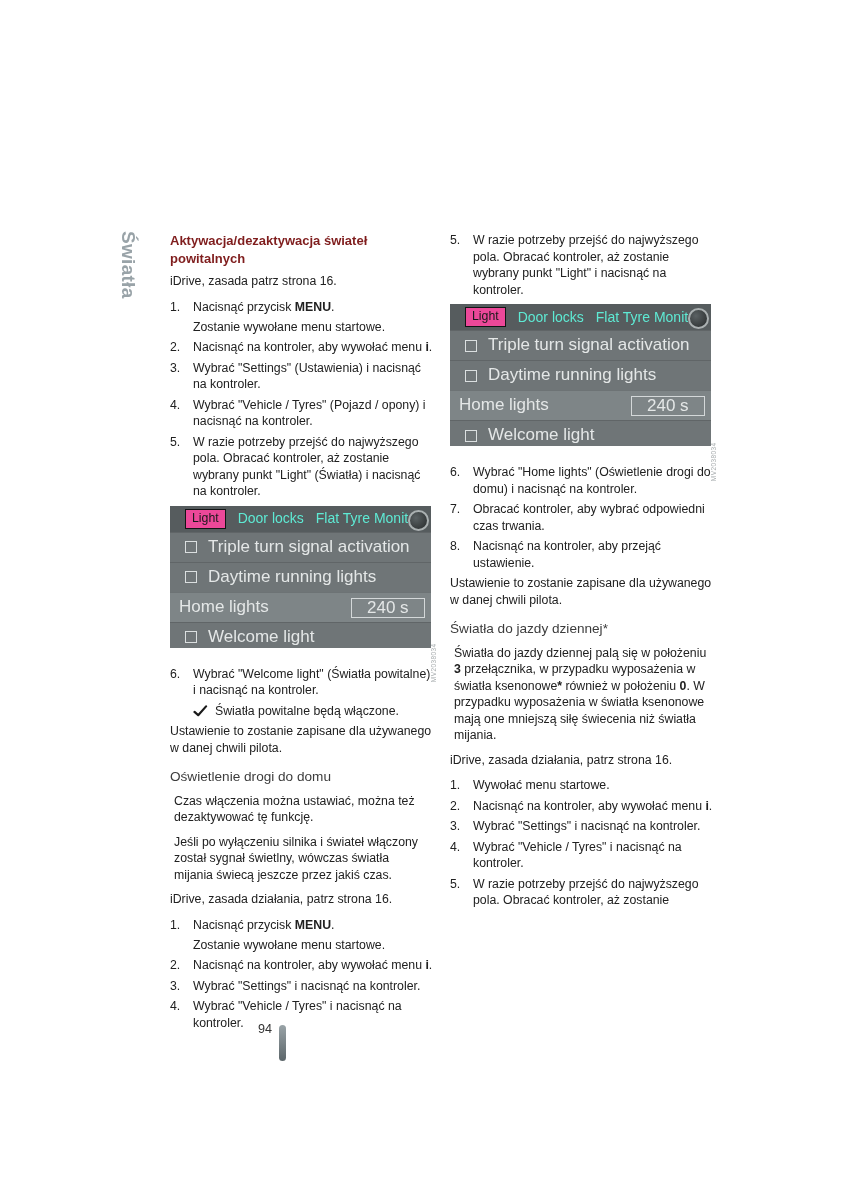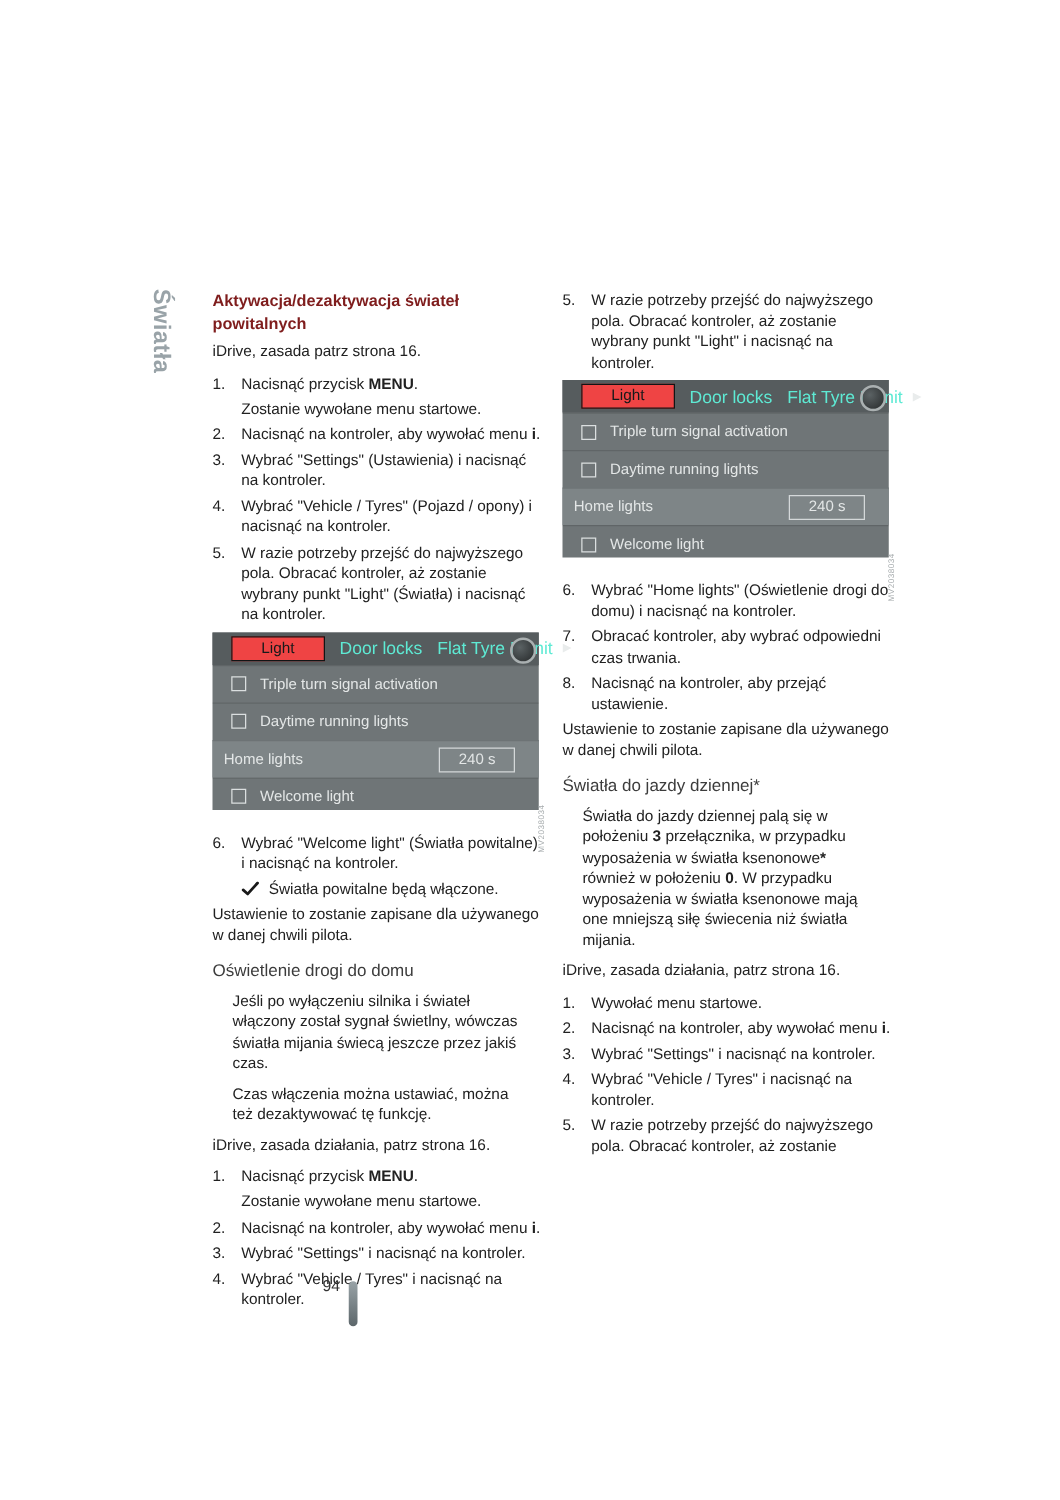--- a/index.html
+++ b/index.html
@@ -13,41 +13,41 @@
     transform:rotate(90deg);transform-origin:0 0;
     font-size:19px;font-weight:700;color:#99a3a8;letter-spacing:.3px;white-space:nowrap;
   }
   
   .col{position:absolute;top:232px;width:264px;font-size:12.3px;line-height:16.5px}
   #col-left{left:170px}
   #col-right{left:450px}
   .h-gray{color:#7f1d1d;font-weight:700;font-size:13px;line-height:17.5px;margin:0 0 6px}
   .h-gray.mt{margin-top:18px}
   .h-dark{color:#3c3c3c;font-weight:400;font-size:13.6px;line-height:17.5px;margin:12px 0 7px}
-  p{margin:0 16px 8px}
+  p{margin:0 4px 8px}
   .intro{margin:0 0 9px}
   .note{margin:0 0 8px}
   .step{display:flex;margin:0 0 4px}
   .step .num{flex:none;width:23px}
   .step .stext{flex:1}
   .sub{margin-top:3.5px}
   .result{display:flex;align-items:flex-start;gap:7px;margin-top:4px}
   .result svg{flex:none;margin-top:2px}
   b{font-weight:700}
 
   
   .screen{position:relative;width:261px;height:142px;background:#6f7577;margin:6px 0 18px}
   .tabbar{height:26px;background:#565c5e;display:flex;align-items:center;padding-left:15px;gap:12px;position:relative}
-  .tab-active{background:#ef4444;color:#17191a;border:1px solid #121415;padding:1px 23px 2px;font-size:12.3px;line-height:15px}
+  .tab-active{background:#ec4899;color:#17191a;border:1px solid #121415;padding:1px 6px 2px;font-size:12.3px;line-height:15px}
   .tab{color:#5eead4;font-size:14px;white-space:nowrap}
   .tab-arrow{color:#e9ecec;font-size:9px;margin-left:-4px}
   .knob{position:absolute;right:2px;top:4px;width:17px;height:17px;border-radius:50%;
         background:radial-gradient(circle at 35% 35%, #5b6264, #26292a);border:2px solid #aab0b1}
   .srow{height:29px;display:flex;align-items:center;padding-left:15px;gap:11px;
-        color:#e4e7e7;font-size:12px;border-top:1px solid rgba(0,0,0,.13)}
+        color:#e4e7e7;font-size:17px;border-top:1px solid rgba(0,0,0,.13)}
   .cb{width:10px;height:10px;border:1.5px solid #dbdfe0;flex:none}
   .srow.home{background:#7e8587;padding-left:9px;position:relative}
   .val{position:absolute;left:181px;top:5px;border:1px solid #d4d8d9;padding:1px 15px 2px;line-height:15px}
   .wm{position:absolute;right:-12px;bottom:4px;transform:rotate(-90deg);transform-origin:100% 100%;
       font-size:6.5px;color:#a6abad;letter-spacing:.4px;white-space:nowrap}
 
   
   .pageno{position:absolute;left:258px;top:1022px;display:flex;align-items:flex-start;gap:7px;
           font-size:12.6px;color:#333}
   .pagebar{width:7px;height:36px;border-radius:3.5px;margin-top:3px;
@@ -121,22 +121,22 @@
             <path d="M1.5 7.5 L5.5 11 L14 1.5" fill="none" stroke="#1a1a1a" stroke-width="2.4" stroke-linecap="round" stroke-linejoin="round"></path>
           </svg>
         <span>Światła powitalne będą włączone.</span>
       </div>
     </div>
   </div>
 
   <p class="note">Ustawienie to zostanie zapisane dla używanego w danej chwili pilota.</p>
 
   <div class="h-dark">Oświetlenie drogi do domu</div>
+  <p>Czas włączenia można ustawiać, można też dezaktywować tę funkcję.</p>
   <p>Jeśli po wyłączeniu silnika i świateł włączony został sygnał świetlny, wówczas światła mijania świecą jeszcze przez jakiś czas.</p>
-  <p>Czas włączenia można ustawiać, można też dezaktywować tę funkcję.</p>
   <p class="intro">iDrive, zasada działania, patrz strona 16.</p>
 
   <div class="step">
     <span class="num">1.</span>
     <div class="stext"><span>Nacisnąć przycisk </span><b>MENU</b><span>.</span>
       <div class="sub">Zostanie wywołane menu startowe.</div>
     </div>
   </div>
   <div class="step">
     <span class="num">2.</span>

